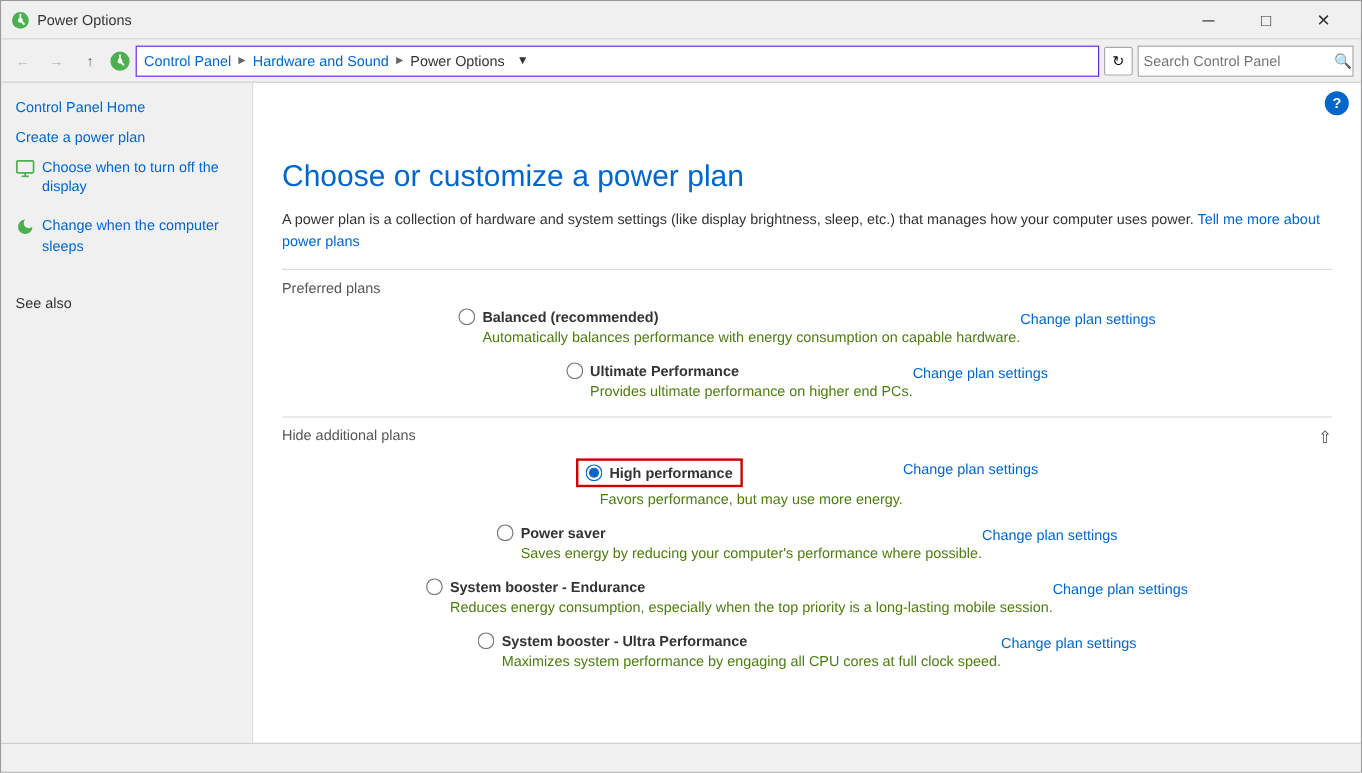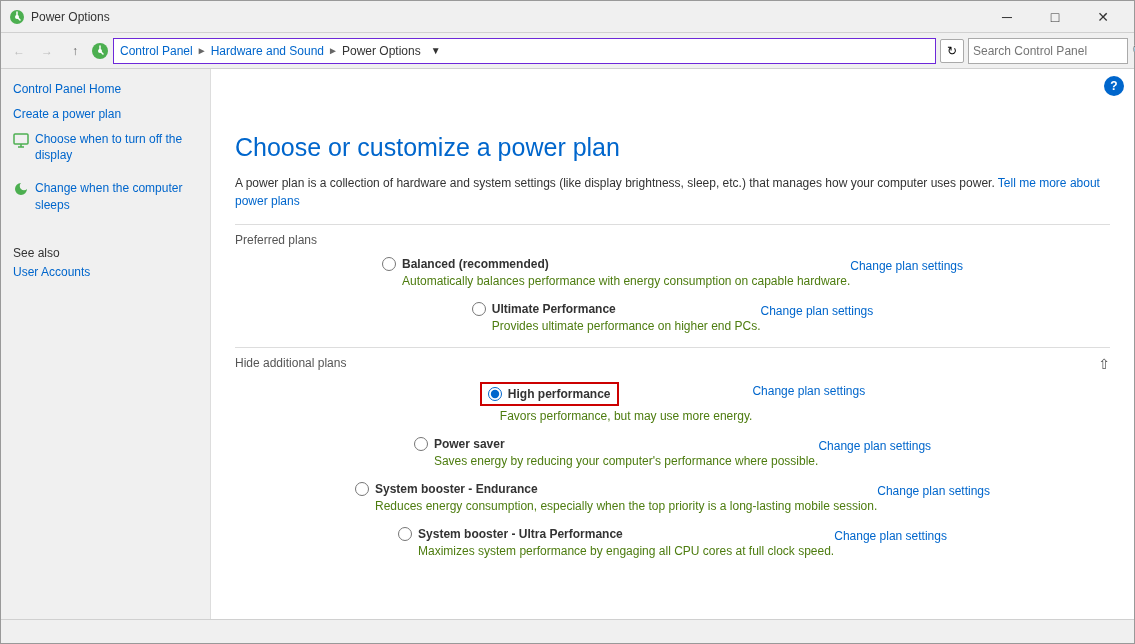--- a/index.html
+++ b/index.html
@@ -51,21 +51,21 @@
     .breadcrumb-dropdown {
       margin-left: 4px; border: none; background: transparent;
       cursor: pointer; color: #333; font-size: 10px; padding: 0 2px;
     }
     .refresh-btn {
       width: 24px; height: 24px; border: 1px solid #aaa; background: #fff;
       cursor: pointer; font-size: 12px; display: flex; align-items: center; justify-content: center;
       border-radius: 2px;
     }
     .search-box {
-      width: 160px; height: 26px; border: 1px solid #aaa; background: #fff;
+      width: 180px; height: 26px; border: 1px solid #aaa; background: #fff;
       display: flex; align-items: center; padding: 0 4px; gap: 4px;
     }
     .search-input {
       flex: 1; border: none; outline: none; font-size: 12px; background: transparent; color: #999;
     }
     .search-icon-btn {
       border: none; background: transparent; cursor: pointer; color: #666; font-size: 12px;
     }
 
     
@@ -239,21 +239,20 @@
       <div class="sidebar-icon-link">
         <span class="sidebar-icon">
           <svg width="16" height="16" viewBox="0 0 16 16">
             <path d="M8 2 A6 6 0 1 0 14 8 A4 4 0 0 1 8 2 Z" fill="#4CAF50"></path>
           </svg>
         </span>
         <span class="sidebar-link">Change when the computer sleeps</span>
       </div>
 
       <div class="sidebar-see-also">See also</div>
-      <a class="sidebar-link">User Accounts</a>
     </div>
 
     <div class="content">
       <h1 class="page-title">Choose or customize a power plan</h1>
 
       <p class="intro-text">
         <span>A power plan is a collection of hardware and system settings (like display brightness, sleep, etc.) that manages how your computer uses power.</span>
         <a class="intro-link">Tell me more about power plans</a>
       </p>
 

